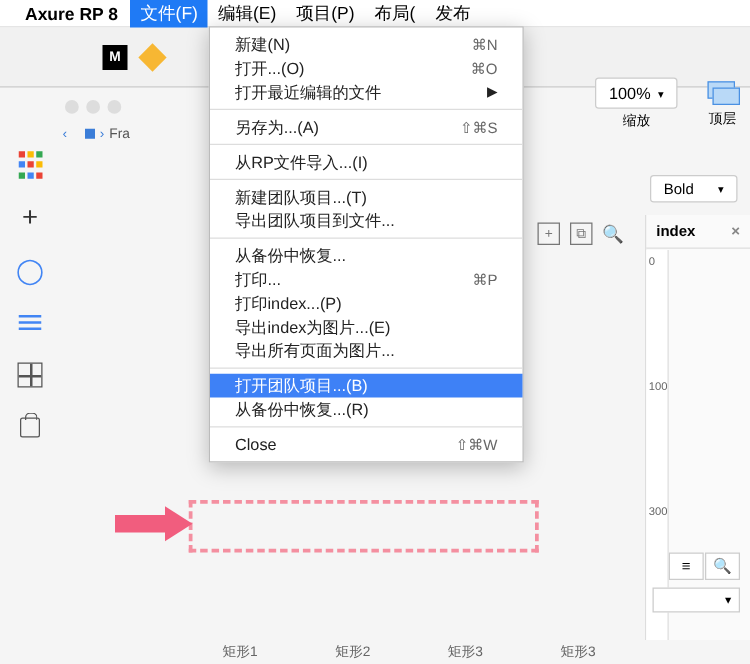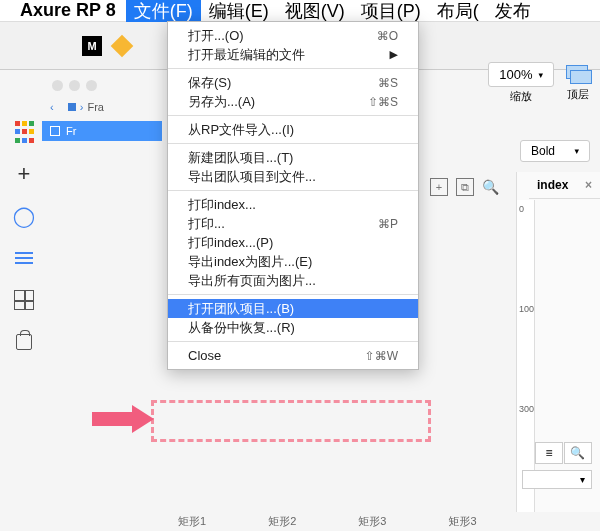--- a/index.html
+++ b/index.html
@@ -1,30 +1,30 @@
 <!DOCTYPE html>
 <html><head>
   <meta charset="utf-8">
   <style>
     * { margin: 0; padding: 0; box-sizing: border-box; font-family: -apple-system, "Helvetica Neue", Arial, sans-serif; }
     body { width: 600px; height: 531px; background: #f5f5f5; overflow: hidden; position: relative; }
     
     
-    .menubar { background: #fff; height: 22px; display: flex; align-items: center; padding: 0 8px; font-size: 18px; border-bottom: 1px solid #ddd; }
+    .menubar { background: #fff; height: 22px; display: flex; align-items: center; padding: 0 8px; font-size: 14px; border-bottom: 1px solid #ddd; }
     .apple-logo { font-size: 15px; margin-right: 12px; }
     .app-name { font-weight: bold; margin-right: 10px; }
     .menu-item { padding: 0 8px; height: 22px; display: flex; align-items: center; cursor: default; }
     .menu-item.active { background: #1f7af5; color: #fff; }
     
     
     .toolbar { background: #f1f1f1; height: 48px; display: flex; align-items: center; padding: 0 10px; gap: 12px; border-bottom: 1px solid #ccc; }
     .m-icon { width: 20px; height: 20px; background: #000; color: #fff; display: flex; align-items: center; justify-content: center; font-size: 11px; font-weight: bold; }
     .diamond-icon { width: 16px; height: 16px; background: #f7b733; transform: rotate(45deg); }
     
-    .right-tools { position: absolute; right: 10px; top: 62px; display: flex; gap: 12px; align-items: center; }
+    .right-tools { position: absolute; right: 10px; top: 62px; display: flex; gap: 24px; align-items: center; }
     .zoom-box { background: #fff; border: 1px solid #ccc; padding: 4px 10px; font-size: 13px; display: flex; align-items: center; gap: 6px; border-radius: 3px; }
     .zoom-label { font-size: 11px; margin-top: 2px; text-align: center; }
     .layer-icon { display: flex; flex-direction: column; align-items: center; }
     .layer-stack { width: 24px; height: 18px; position: relative; }
     .layer-stack::before, .layer-stack::after { content: ''; position: absolute; width: 20px; height: 12px; border: 1px solid #4a90e2; background: #b9d9f7; }
     .layer-stack::before { top: 0; left: 0; }
     .layer-stack::after { top: 5px; left: 4px; }
     
     .bold-row { position: absolute; right: 10px; top: 140px; display: flex; align-items: center; gap: 6px; }
     .bold-sel { background: #fff; border: 1px solid #ccc; padding: 3px 10px; font-size: 12px; border-radius: 3px; width: 70px; display: flex; justify-content: space-between; align-items: center; }
@@ -58,21 +58,21 @@
     .dd-shortcut { font-size: 12px; color: #666; }
     .dd-sub { font-size: 11px; }
     
     
     .dashed-box { position: absolute; left: 151px; top: 400px; width: 280px; height: 42px; border: 3px dashed #f48fa0; z-index: 11; pointer-events: none; }
     .arrow { position: absolute; left: 92px; top: 412px; z-index: 12; }
     .arrow-body { width: 40px; height: 14px; background: #f15d7e; }
     .arrow-head { width: 0; height: 0; border-top: 14px solid transparent; border-bottom: 14px solid transparent; border-left: 22px solid #f15d7e; position: absolute; left: 40px; top: -7px; }
     
     
-    .index-panel { position: absolute; right: 0; top: 172px; width: 84px; background: #fafafa; border-left: 1px solid #ddd; height: 340px; padding-left: 12px; }
+    .index-panel { position: absolute; right: 0; top: 172px; width: 84px; background: #fafafa; border-left: 1px solid #ddd; height: 340px; }
     .index-tab { display: flex; align-items: center; justify-content: space-between; padding: 6px 8px; font-weight: bold; font-size: 12px; border-bottom: 1px solid #ddd; }
     .ruler-v { position: absolute; left: 0; top: 28px; width: 18px; bottom: 0; background: #fff; border-right: 1px solid #ddd; }
     .ruler-tick { position: absolute; font-size: 9px; color: #666; left: 2px; }
     
     .view-toggle { position: absolute; right: 8px; top: 442px; display: flex; gap: 1px; }
     .vt-btn { width: 28px; height: 22px; background: #fff; border: 1px solid #ccc; display: flex; align-items: center; justify-content: center; font-size: 12px; }
     
     
     .bottom-items { position: absolute; left: 178px; bottom: 2px; display: flex; gap: 62px; font-size: 11px; color: #666; }
     
@@ -81,21 +81,20 @@
     .mi { width: 18px; height: 18px; border: 1.5px solid #777; display: flex; align-items: center; justify-content: center; font-size: 11px; color: #777; }
   </style>
 </head>
 <body>
 
 <div class="menubar">
   <span class="apple-logo"></span>
   <span class="app-name">Axure RP 8</span>
   <span class="menu-item active">文件(F)</span>
   <span class="menu-item">编辑(E)</span>
-  <span class="menu-item">视图(V)</span>
   <span class="menu-item">项目(P)</span>
   <span class="menu-item">布局(</span>
   <span class="menu-item">发布</span>
 </div>
 
 <div class="toolbar">
   <div style="width:60px"></div>
   <div class="m-icon">M</div>
   <div class="diamond-icon"></div>
 </div>
@@ -161,58 +160,54 @@
     <div class="dot"></div>
     <div class="dot"></div>
     <div class="dot"></div>
   </div>
   <div class="breadcrumb">
     <span class="crumb-arrow">‹</span>&nbsp;&nbsp;
     <span style="width:8px;height:8px;background:#3b7dd8;display:inline-block"></span>
     <span class="crumb-arrow">›</span>
     <span>Fra</span>
   </div>
-  <div class="frame-item">
-    <span class="frame-icon"></span>
-    <span>Fr</span>
-  </div>
 </div>
 
 <div class="dropdown">
+  <div class="dd-item">
+      <span>新建(N)</span>
+      <span class="dd-shortcut">⌘N</span>
+    </div>
   <div class="dd-item">
       <span>打开...(O)</span>
       <span class="dd-shortcut">⌘O</span>
     </div>
   <div class="dd-item">
       <span>打开最近编辑的文件</span>
       <span class="dd-sub">▶</span>
     </div>
   <div class="dd-sep"></div>
   <div class="dd-item">
-      <span>保存(S)</span>
-      <span class="dd-shortcut">⌘S</span>
-    </div>
-  <div class="dd-item">
       <span>另存为...(A)</span>
       <span class="dd-shortcut">⇧⌘S</span>
     </div>
   <div class="dd-sep"></div>
   <div class="dd-item">
       <span>从RP文件导入...(I)</span>
     </div>
   <div class="dd-sep"></div>
   <div class="dd-item">
       <span>新建团队项目...(T)</span>
     </div>
   <div class="dd-item">
       <span>导出团队项目到文件...</span>
     </div>
   <div class="dd-sep"></div>
   <div class="dd-item">
-      <span>打印index...</span>
+      <span>从备份中恢复...</span>
     </div>
   <div class="dd-item">
       <span>打印...</span>
       <span class="dd-shortcut">⌘P</span>
     </div>
   <div class="dd-item">
       <span>打印index...(P)</span>
     </div>
   <div class="dd-item">
       <span>导出index为图片...(E)</span>

